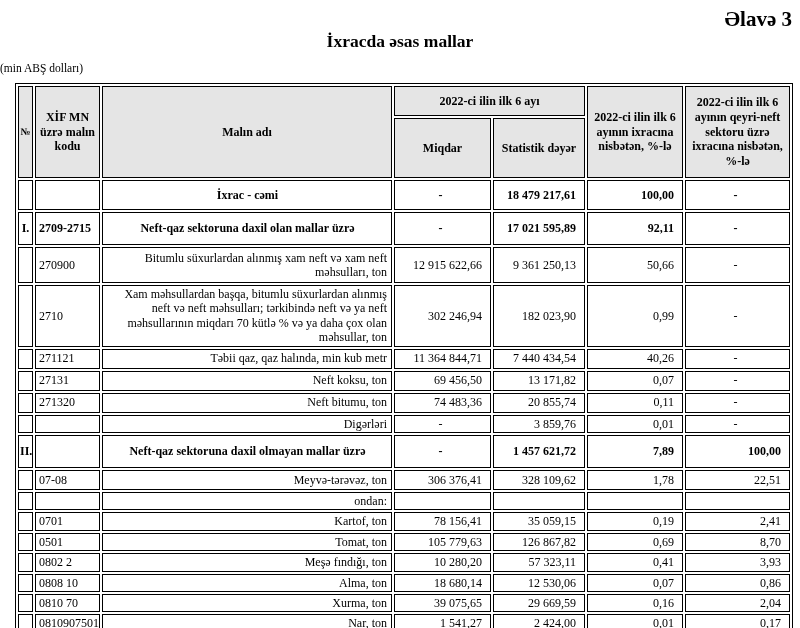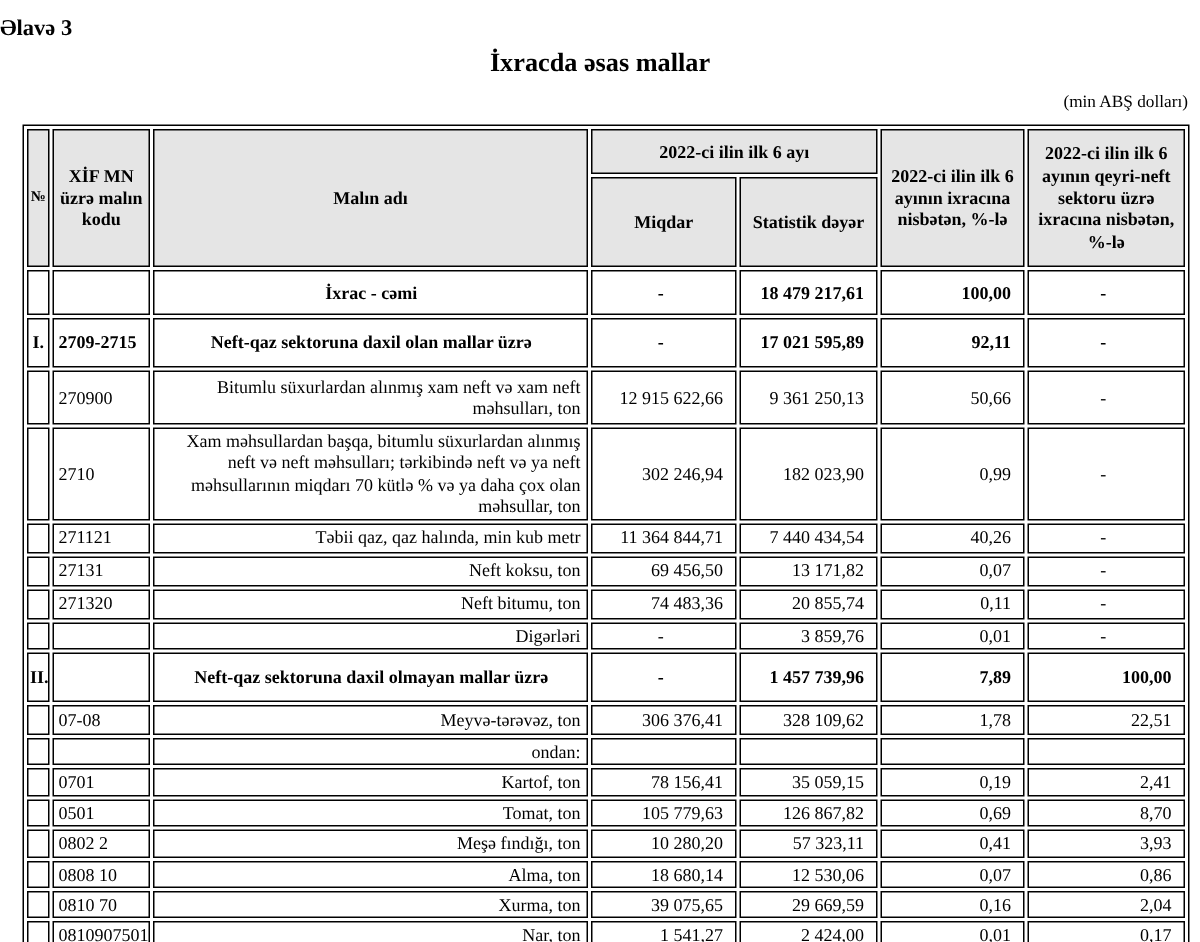--- a/index.html
+++ b/index.html
@@ -3,29 +3,29 @@
 <meta charset="utf-8">
 <style>
   html,body { margin:0; padding:0; }
   body {
     width:800px; height:628px; background:#ffffff; color:#000;
     font-family:"Liberation Serif", serif;
     -webkit-font-smoothing:antialiased;
     overflow:hidden;
   }
   .annex {
-    text-align:left; font-weight:bold; font-size:15px;
+    text-align:right; font-weight:bold; font-size:21px;
     padding:10px 8px 0 0; line-height:18px;
   }
   .title {
     text-align:center; font-weight:bold; font-size:17.5px;
     margin-top:3px; line-height:21px;
   }
   .unit-note {
-    text-align:right; font-size:11.5px; margin:9px 8px 0 0; line-height:14px;
+    font-size:11.5px; margin:9px 8px 0 0; line-height:14px;
   }
   table.main {
     border-collapse:separate; border-spacing:2px;
     table-layout:fixed; width:778px;
     margin:8px 0 0 15px;
     border:1px solid #000;
     background:#fff;
   }
   th, td { border:1px solid #000; overflow:hidden; }
   th {
@@ -149,21 +149,21 @@
       <td class="num" style="text-align: center;">-</td>
       <td class="num">3 859,76</td>
       <td class="num">0,01</td>
       <td class="num" style="text-align: center;">-</td>
     </tr>
     <tr class="bold" style="height:33px">
       <td class="no">II.</td>
       <td class="code"></td>
       <td class="name">Neft-qaz sektoruna daxil olmayan mallar üzrə</td>
       <td class="num" style="text-align: center;">-</td>
-      <td class="num">1 457 739,96</td>
+      <td class="num">1 457 621,72</td>
       <td class="num">7,89</td>
       <td class="num">100,00</td>
     </tr>
     <tr style="height:20px">
       <td class="no"></td>
       <td class="code">07-08</td>
       <td class="name">Meyvə-tərəvəz, ton</td>
       <td class="num">306 376,41</td>
       <td class="num">328 109,62</td>
       <td class="num">1,78</td>

